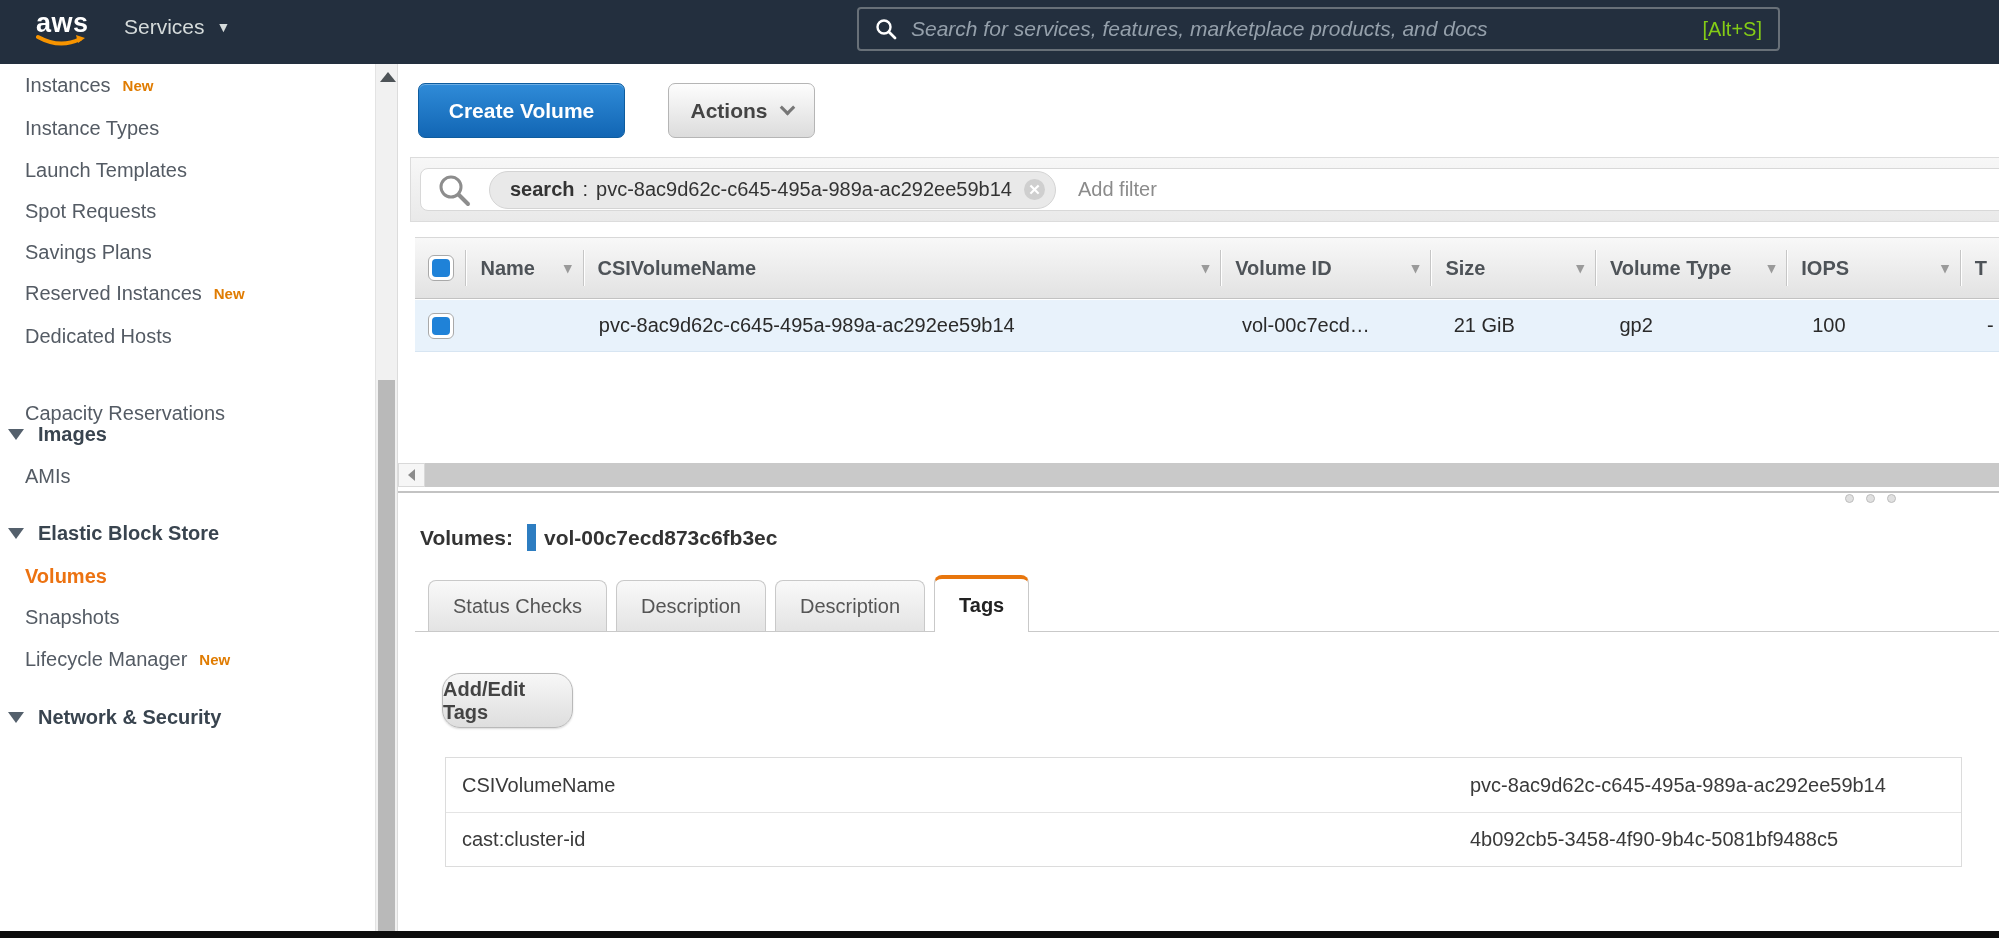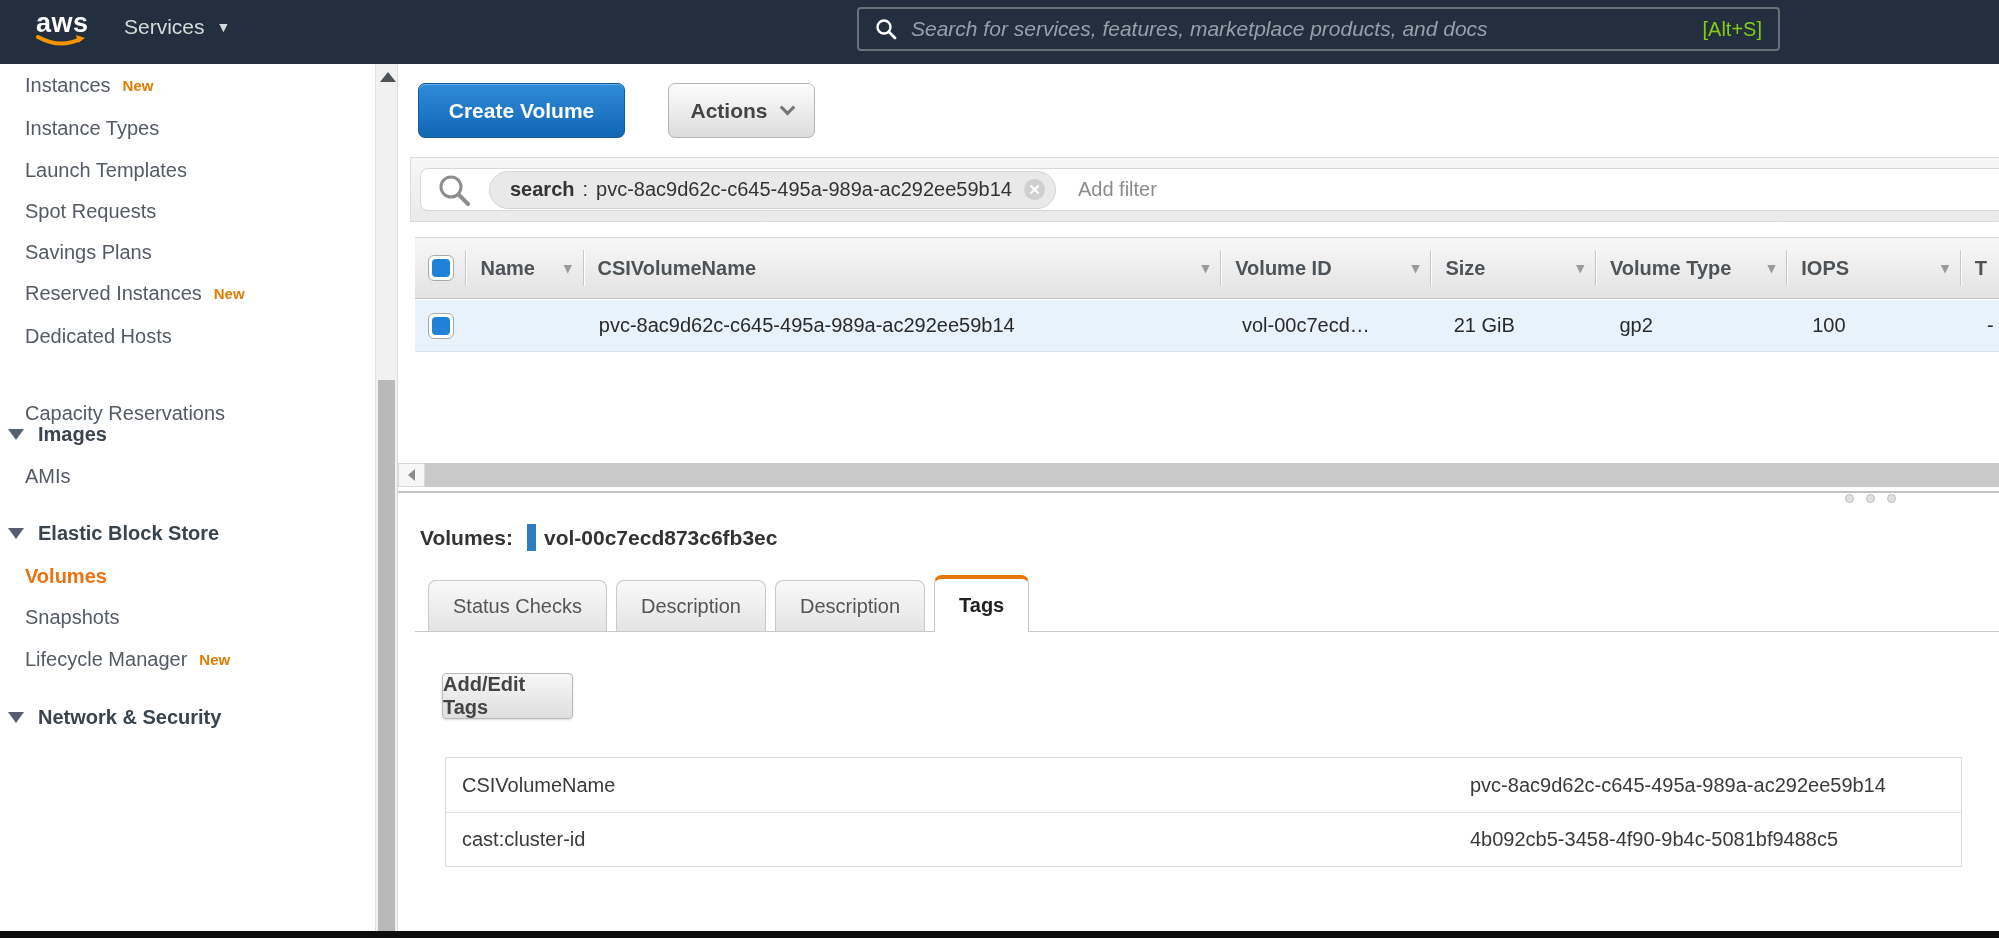--- a/index.html
+++ b/index.html
@@ -82,21 +82,21 @@
   #panel-title { position:absolute; left:420px; top:524px; display:flex; align-items:center; font-size:21px; font-weight:bold; color:#333; }
   #panel-title .bluebar { width:9px; height:27px; background:#2d7dc1; margin:0 8px 0 14px; }
   #tabs { position:absolute; left:428px; top:575px; height:57px; display:flex; align-items:flex-end; gap:9px; }
   .tab { height:52px; background:linear-gradient(#f9f9f9,#e3e3e3); border:1px solid #c9c9c9; border-bottom:none;
     border-radius:8px 8px 0 0; display:flex; align-items:center; justify-content:center; padding:0 24px;
     font-size:20px; color:#555; cursor:pointer; position:relative; }
   .tab.active { height:57px; background:#fff; border-top:4px solid #e8760d; font-weight:bold; color:#222; z-index:2; }
   #tabline { position:absolute; left:415px; top:631px; width:1584px; height:1px; background:#c9c9c9; }
   .tab.active::after { content:""; position:absolute; left:0; right:0; bottom:-1px; height:2px; background:#fff; }
 
-  #btn-addtags { position:absolute; left:442px; top:673px; width:131px; height:46px; border-radius:4px;
+  #btn-addtags { position:absolute; left:442px; top:673px; width:131px; height:55px; border-radius:18px;
     background:linear-gradient(#f7f7f7,#dedede); border:1px solid #b9b9b9; color:#444; font-weight:bold;
     font-size:20px; display:flex; align-items:center; justify-content:center; cursor:pointer;
     box-shadow:0 1px 2px rgba(0,0,0,.15); }
 
   
   #tags-table { position:absolute; left:445px; top:757px; width:1517px; border:1px solid #dcdcdc; }
   #tags-head { height:60px; background:linear-gradient(#f7f7f7,#e4e4e4); border-bottom:1px solid #c9c9c9; display:flex; }
   #tags-head .th { display:flex; align-items:center; padding-left:16px; font-size:20px; font-weight:bold; color:#4a4a4a; position:relative; }
   #tags-head .th:first-child::after { content:""; position:absolute; right:0; top:14px; bottom:14px; width:1px; background:#cfcfcf; box-shadow:1px 0 0 #fff; }
   .tags-row { height:54px; display:flex; background:#fff; }

